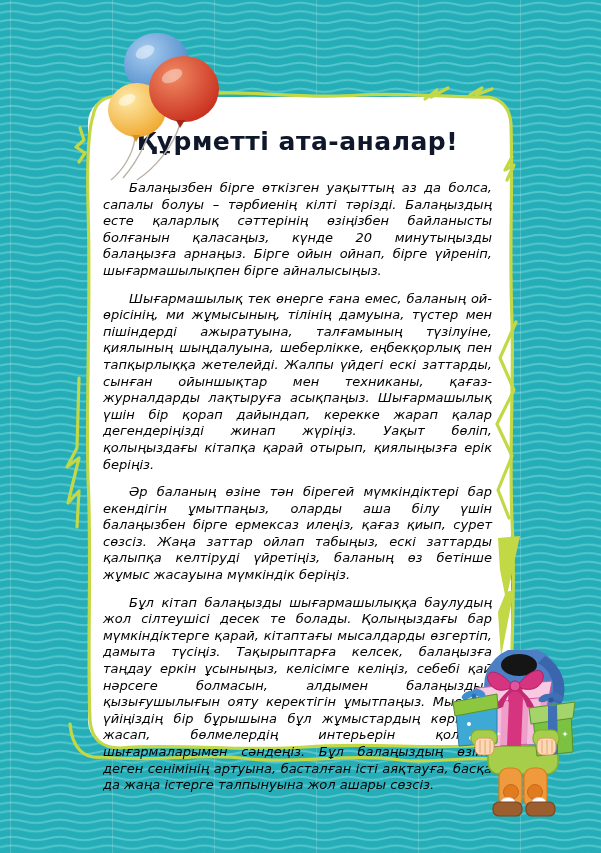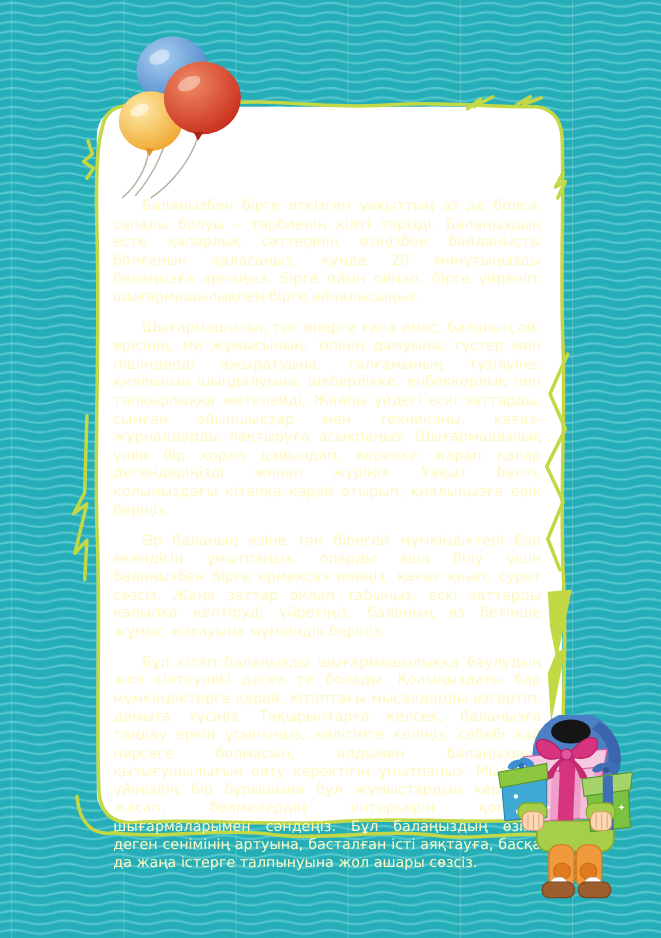--- a/index.html
+++ b/index.html
@@ -22,29 +22,30 @@
     position:absolute;
     left:103px;top:97px;
     width:389px;
   }
   .card-text h1{
     margin:30px 0 24px 0;
     text-align:center;
     font-size:25px;
     font-weight:bold;
     letter-spacing:0.5px;
-    color:#ffffff;
+    color:#0f172a;
   }
   .card-text p{
     margin:0 0 11px 0;
+    font-style:italic;
     font-size:13px;
     line-height:16.6px;
     text-align:justify;
     text-indent:26px;
-    color:#fef9c3;
+    color:#000000;
   }
   .balloons{position:absolute;left:85px;top:22px;}
   .character{position:absolute;left:445px;top:650px;}
 </style>
 </head>
 <body>
 
 <div class="page">
 
   <svg class="bg-svg" width="601" height="853" viewBox="0 0 601 853">

